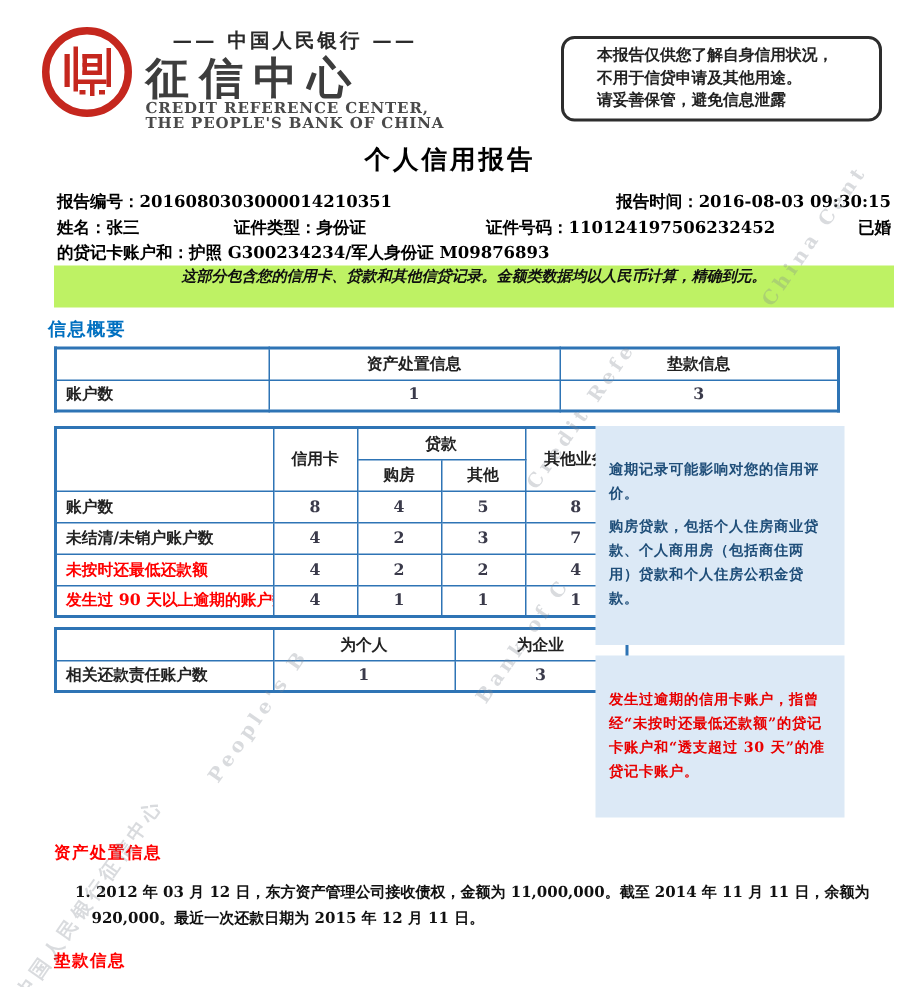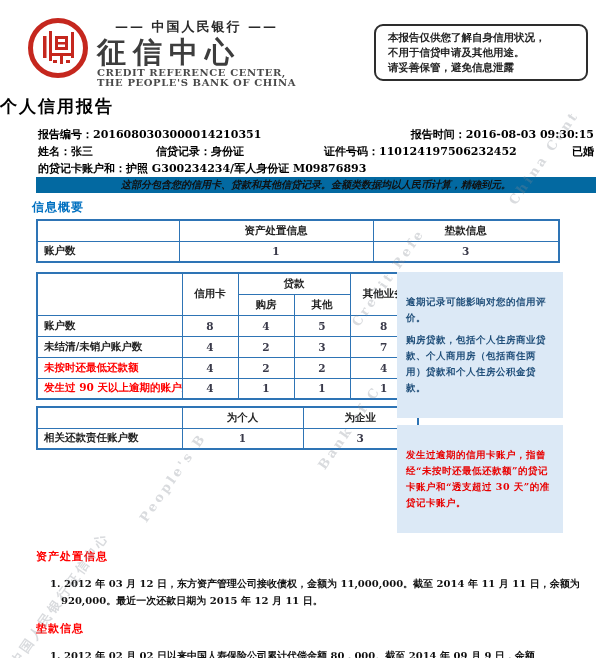--- a/index.html
+++ b/index.html
@@ -41,28 +41,28 @@
     letter-spacing:7px;line-height:32px;white-space:nowrap;
   }
   .brand-en{
     font-size:10px;font-weight:bold;color:#4a4a4a;
     letter-spacing:0.6px;line-height:10px;white-space:nowrap;
   }
   .notice-box{
     margin-top:8px;margin-right:4px;
     width:214px;
     border:2px solid #2d2d2d;border-radius:9px;
-    padding:4px 12px;
+    padding:4px 22px;
     font-size:10.5px;font-weight:bold;color:#222;
     line-height:15px;white-space:nowrap;
   }
 
   
   .doc-title{
-    text-align:left;font-size:17px;font-weight:bold;color:#000;
+    text-align:center;font-size:17px;font-weight:bold;color:#000;
     margin-top:7px;letter-spacing:2px;
   }
   .info{
     margin:8px 6px 0 38px;
     font-size:11px;font-weight:bold;color:#000;
   }
   .info-row{display:flex;line-height:17px;}
   .info-row .grow{flex:1;}
   .w120{width:118px;}
   .w168{width:168px;}
@@ -72,24 +72,24 @@
   .banner{
     margin:10px 4px 0 36px;
     background:#4e88c7;
     border-bottom:3px solid #31629f;
     color:#fff;text-align:center;
     font-size:15px;font-weight:bold;letter-spacing:3px;
     height:27px;line-height:25px;
   }
   .strip{
     margin:0 4px 0 36px;
-    background:#0369a1;
+    background:#bef264;
     text-align:center;
     font-size:10px;font-weight:bold;font-style:italic;color:#101010;
-    height:16px;line-height:16px;
+    height:28px;line-height:16px;
   }
 
   .sec-blue{
     margin:6px 0 3px 32px;
     color:#0070c0;font-size:12px;font-weight:bold;letter-spacing:1px;
   }
   .sec-red{
     margin:9px 0 2px 36px;
     color:#ff0000;font-size:11px;font-weight:bold;letter-spacing:1px;
   }
@@ -184,21 +184,21 @@
 
   <div class="doc-title">个人信用报告</div>
 
   <div class="info">
     <div class="info-row">
       <span class="grow"><span>报告编号：</span><span>2016080303000014210351</span></span>
       <span class="right"><span>报告时间：</span><span>2016-08-03 09:30:15</span></span>
     </div>
     <div class="info-row">
       <span class="w120"><span>姓名：</span><span>张三</span></span>
-      <span class="w168"><span>信贷记录：</span><span>身份证</span></span>
+      <span class="w168"><span>证件类型：</span><span>身份证</span></span>
       <span class="grow"><span>证件号码：</span><span>110124197506232452</span></span>
       <span class="right">已婚</span>
     </div>
     <div class="info-row">
       <span><span>的贷记卡账户和：</span><span>护照 G300234234/军人身份证 M09876893</span></span>
     </div>
   </div>
 
   <div class="strip">这部分包含您的信用卡、贷款和其他信贷记录。金额类数据均以人民币计算，精确到元。</div>
 

